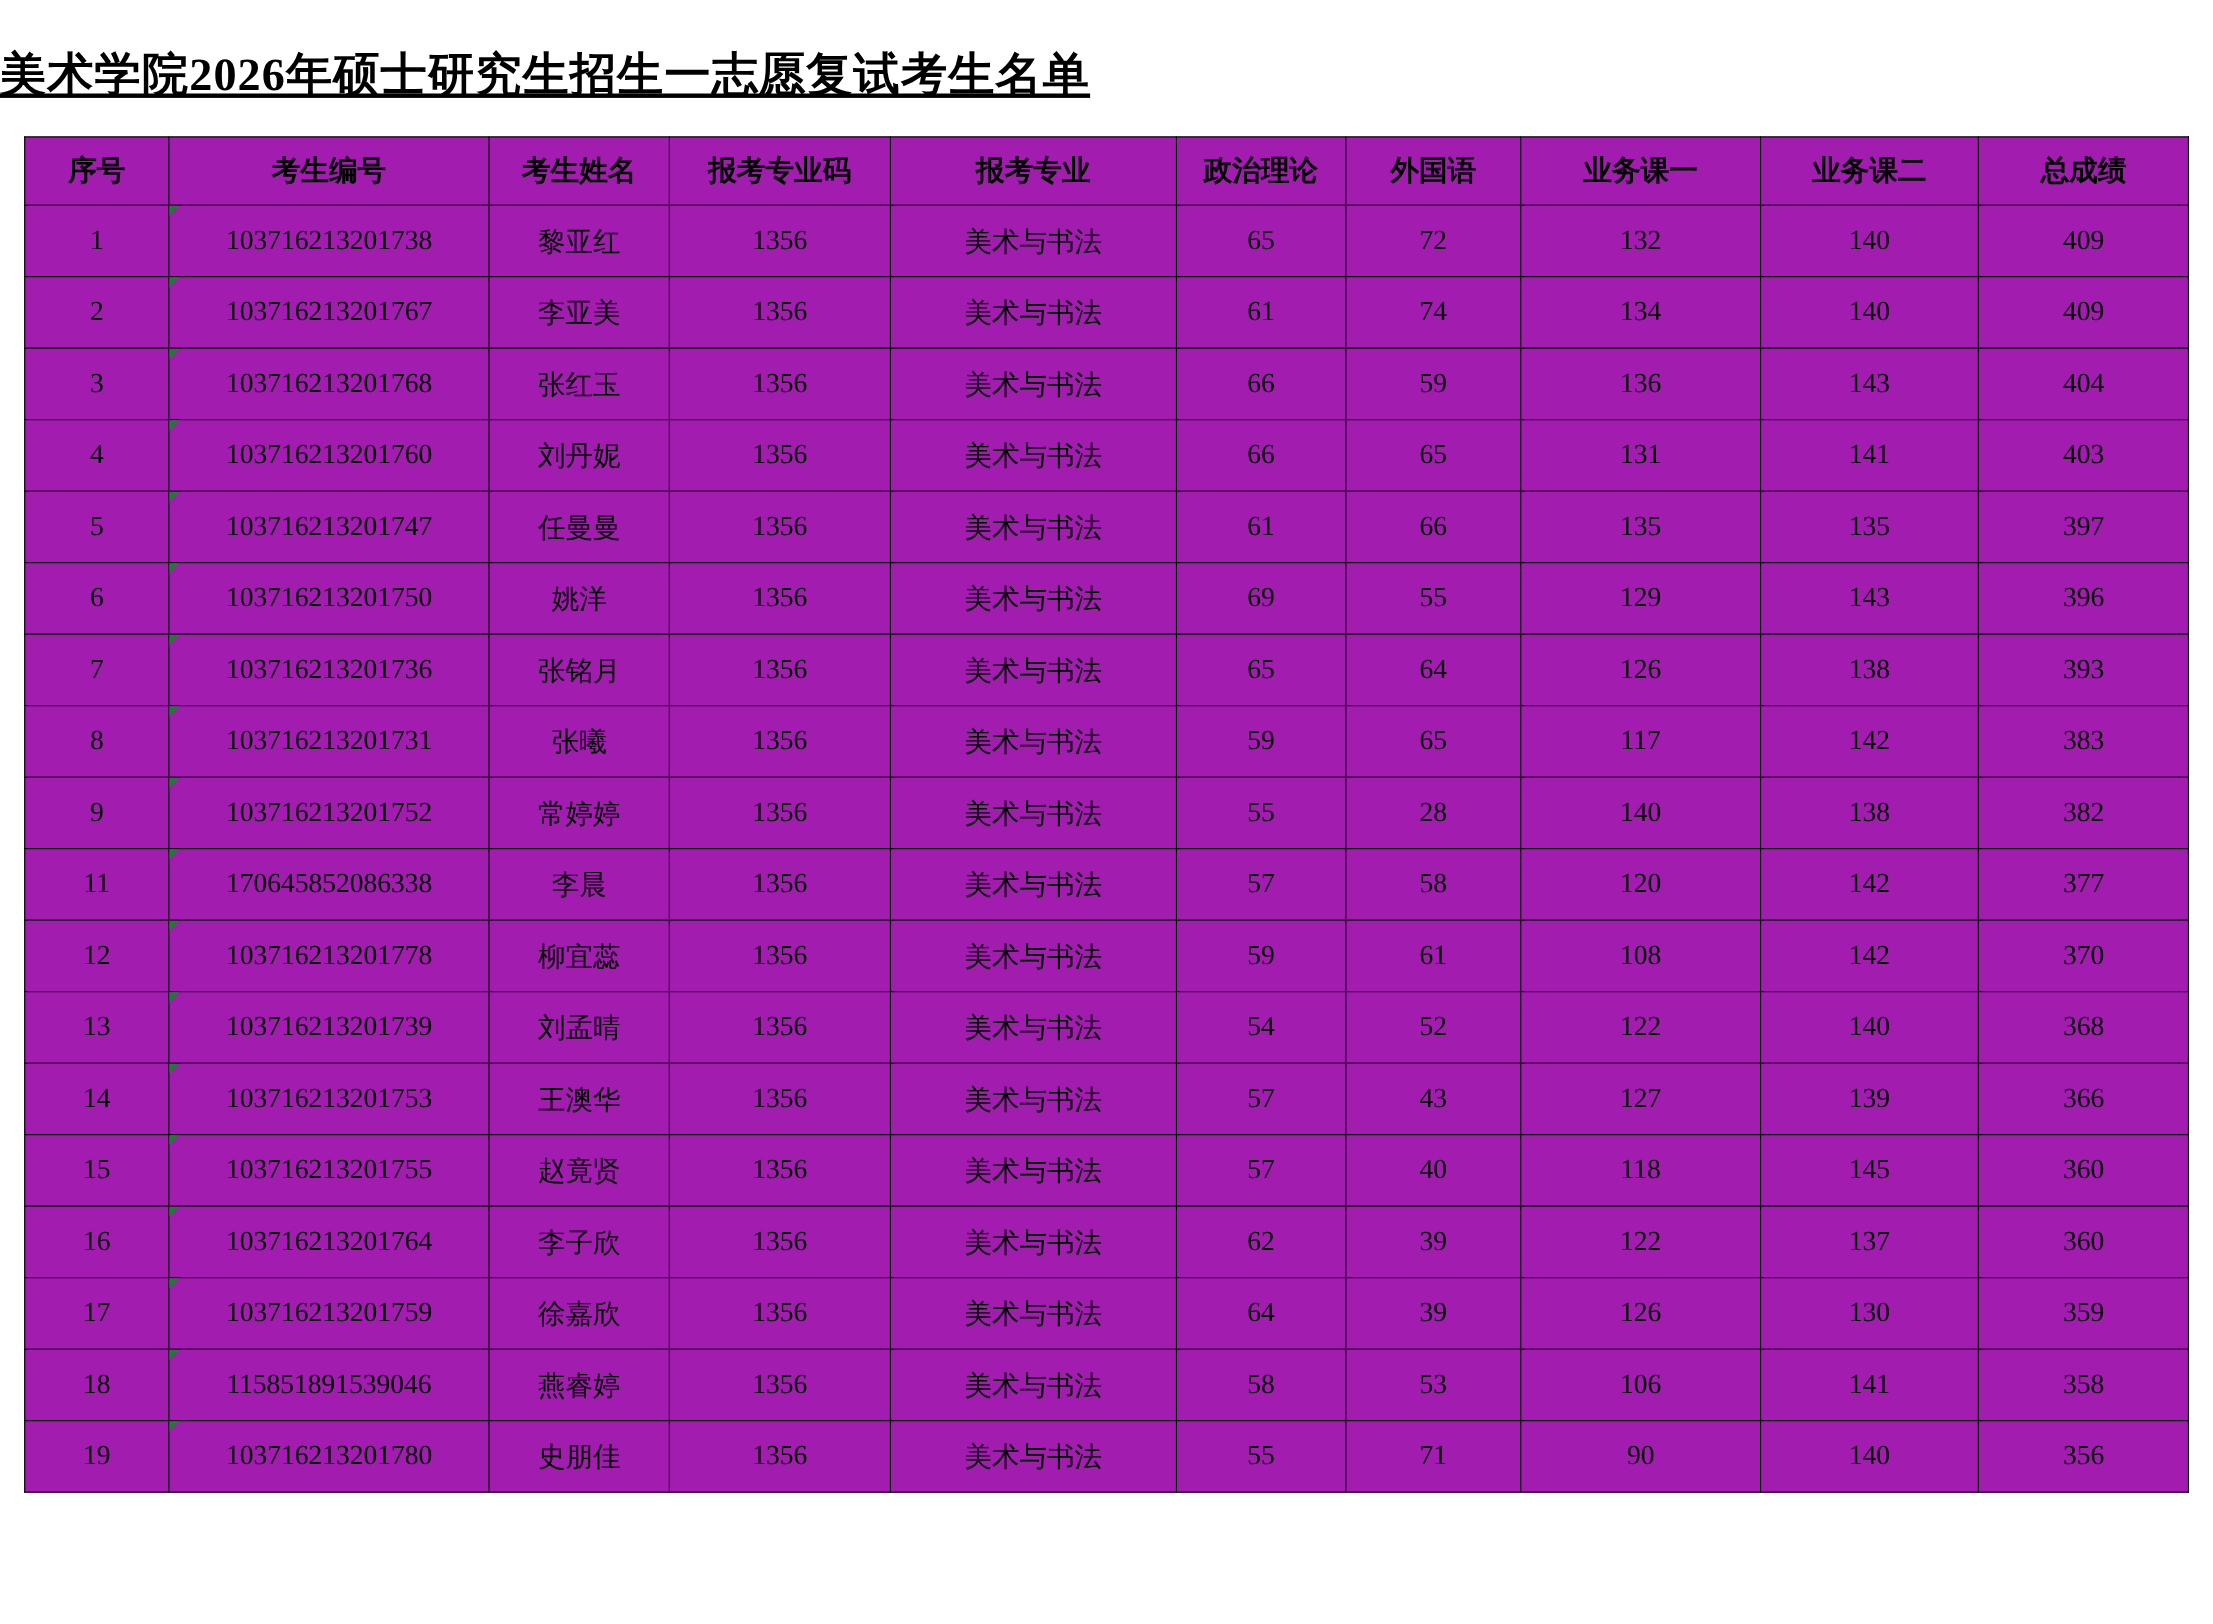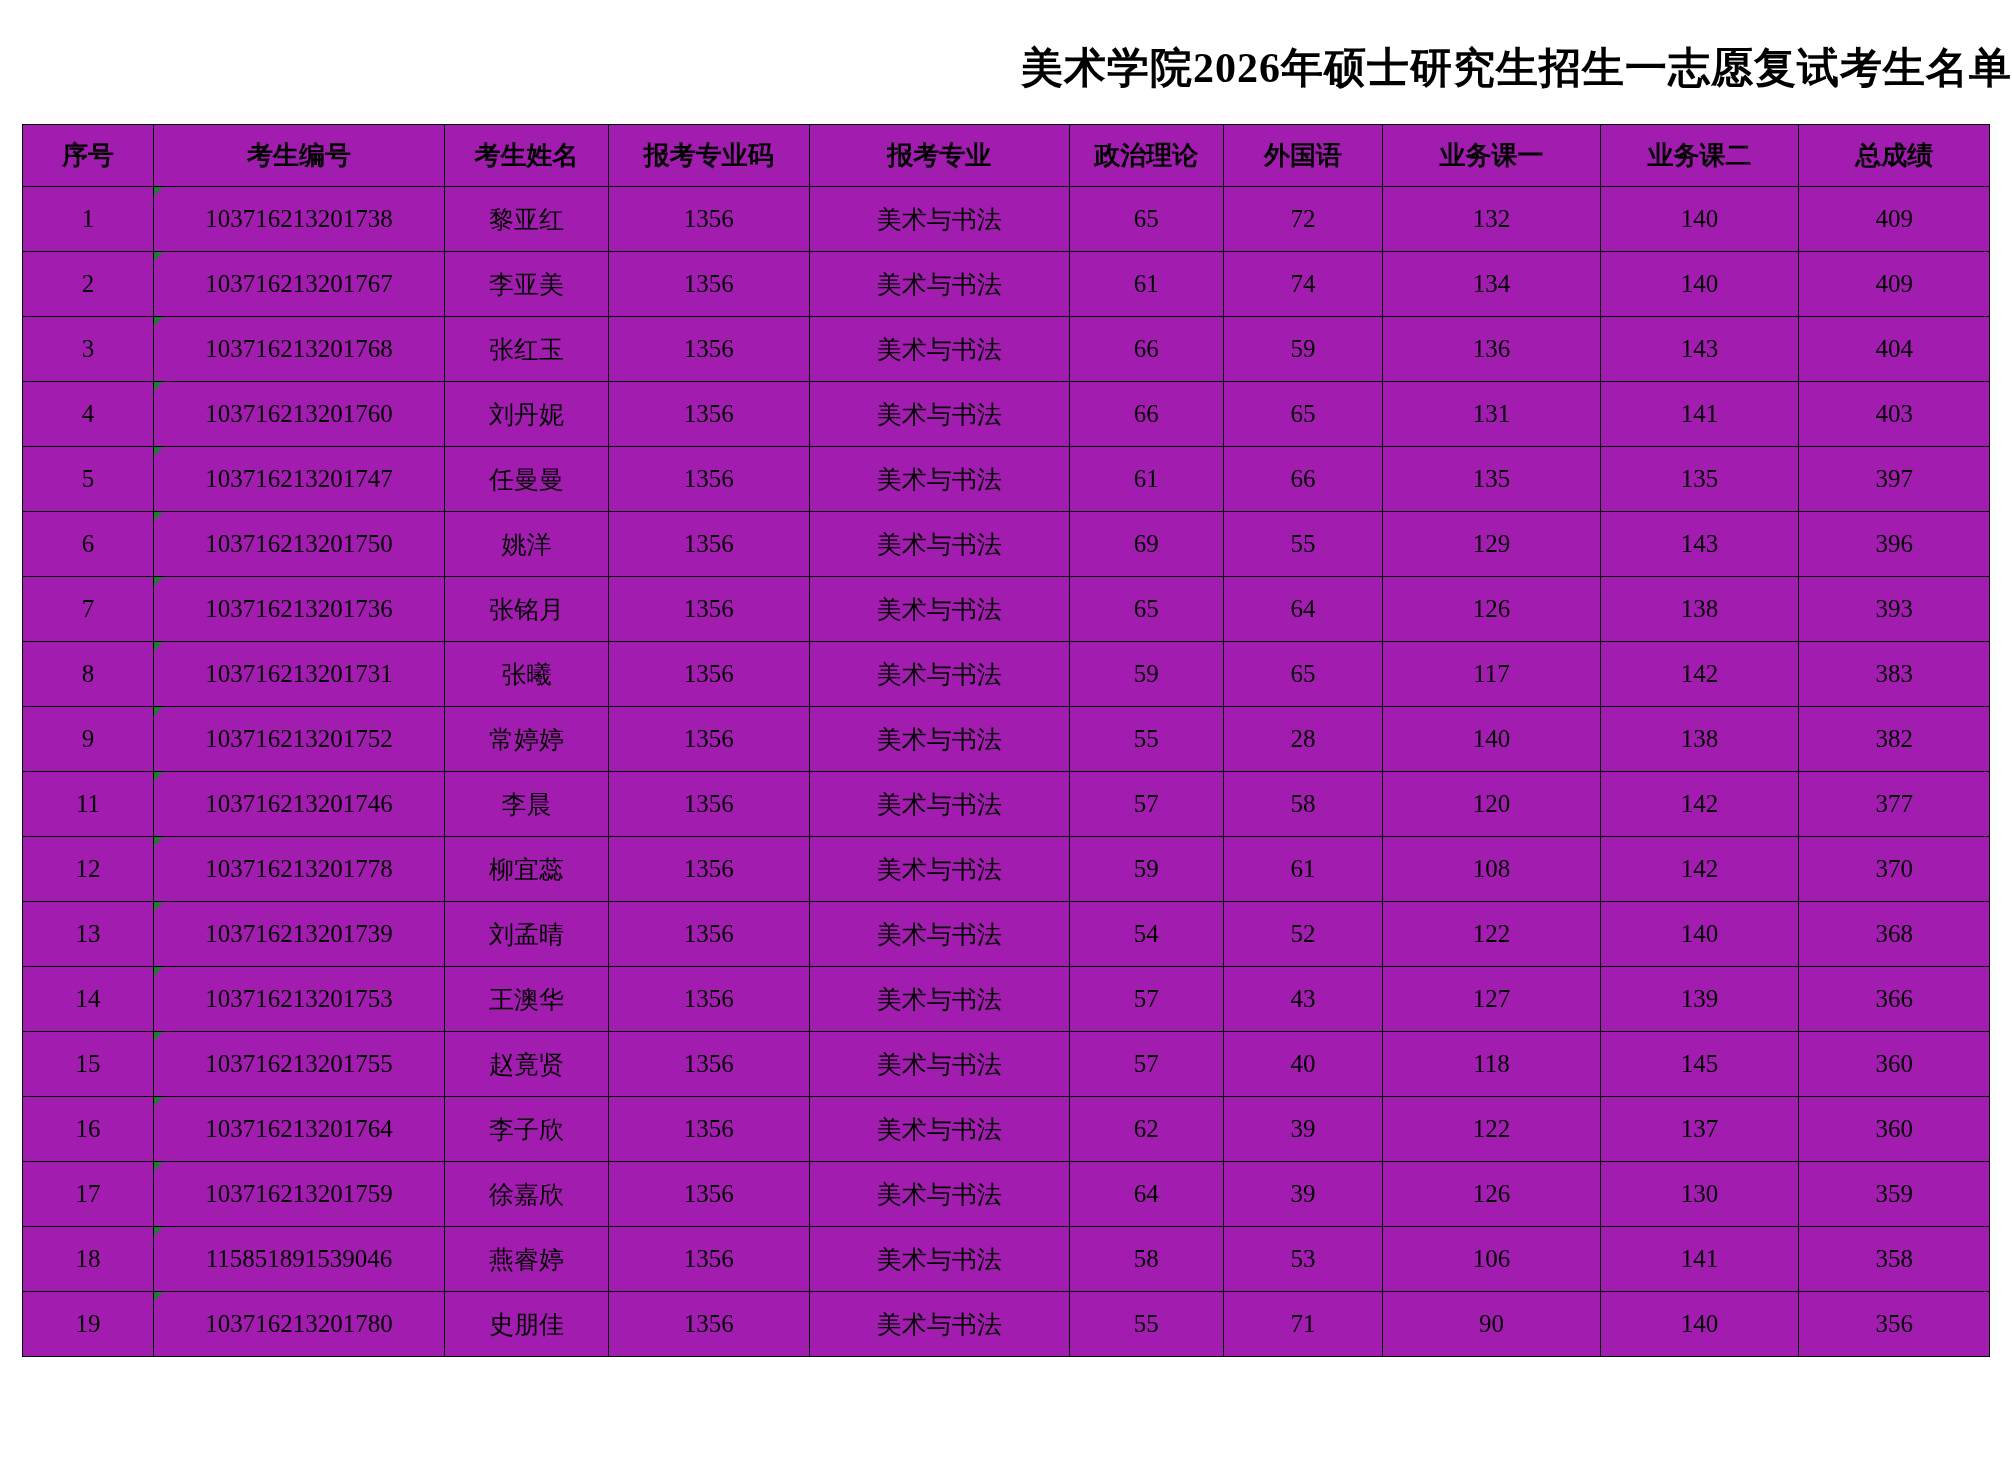--- a/index.html
+++ b/index.html
@@ -15,27 +15,28 @@
     overflow: hidden;
   }
   .page {
     width: 2012px;
     height: 1476px;
     box-sizing: border-box;
     padding: 0;
     position: relative;
   }
   .doc-title {
-    text-align: right;
+    text-align: left;
     font-size: 42px;
     font-weight: bold;
     letter-spacing: 1px;
     padding-top: 40px;
     padding-bottom: 28px;
     font-family: "Liberation Serif", "DejaVu Serif", serif;
+    text-decoration: underline;
   }
   .table-wrap {
     padding: 0 22px;
     box-sizing: border-box;
   }
   table.roster {
     border-collapse: collapse;
     width: 1968px;
     table-layout: fixed;
     background: #a21caf;
@@ -218,21 +219,21 @@
             <td>1356</td>
             <td>美术与书法</td>
             <td>55</td>
             <td>28</td>
             <td>140</td>
             <td>138</td>
             <td>382</td>
           </tr>
           <tr>
             <td>11</td>
-            <td class="has-marker">103716213201746</td>
+            <td class="has-marker">170645852086338</td>
             <td>李晨</td>
             <td>1356</td>
             <td>美术与书法</td>
             <td>57</td>
             <td>58</td>
             <td>120</td>
             <td>142</td>
             <td>377</td>
           </tr>
           <tr>

